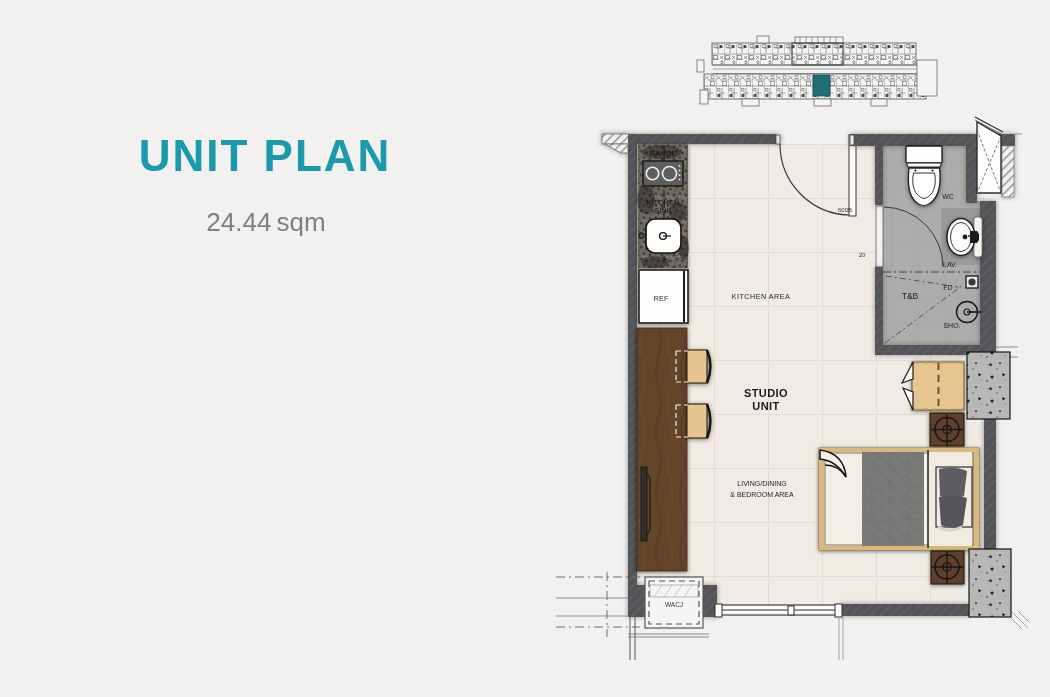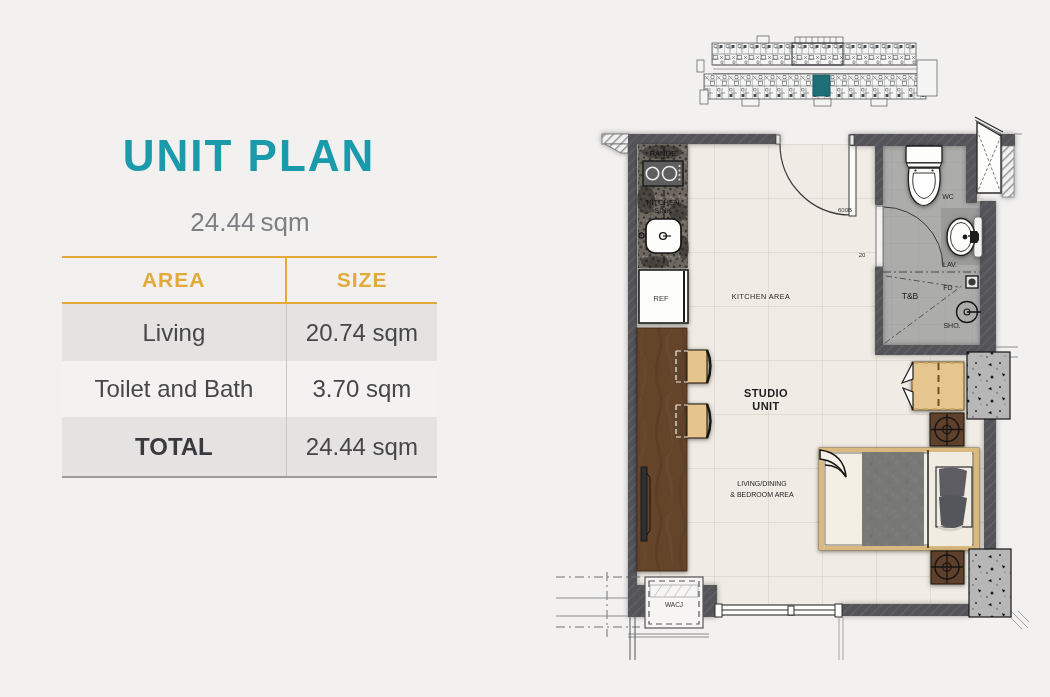--- a/index.html
+++ b/index.html
@@ -3,53 +3,27 @@
 <meta charset="utf-8">
 <style>
   html,body{margin:0;padding:0;}
   body{width:1050px;height:697px;background:#f2f1ef;font-family:"Liberation Sans",sans-serif;overflow:hidden;position:relative;}
   .abs{position:absolute;}
   svg text{opacity:0.99;}
 </style>
 </head>
 <body>
 
-<div class="abs" style="left:0;top:0;width:500px;height:527px;">
+<div class="abs" style="left:16px;top:0;width:500px;height:527px;">
 
   <div class="abs" style="left:0;top:131px;width:498px;text-align:center;color:#1b9aab;font-size:44px;font-weight:bold;letter-spacing:2px;">UNIT PLAN</div>
 
 
   <div class="abs" style="left:0;top:207px;width:500px;text-align:center;color:#7e7f83;font-size:26px;">24.44 sqm</div>
 
-  <div class="abs" style="left:62px;top:256px;width:375px;">
-    <table style="border-collapse:collapse;width:375px;font-family:'Liberation Sans',sans-serif;">
-
-      <tbody>
-          <tr style="height:46px;">
-        <td style="width:225px;border-top:2px solid #e2a93b;border-bottom:2px solid #e2a93b;border-right:2px solid #e2a93b;text-align:center;color:#e2a93b;font-weight:bold;font-size:21px;letter-spacing:1px;">AREA</td>
-        <td style="width:150px;border-top:2px solid #e2a93b;border-bottom:2px solid #e2a93b;text-align:center;color:#e2a93b;font-weight:bold;font-size:21px;letter-spacing:1px;">SIZE</td>
-      </tr>
-
-      <tr style="height:58px;background:#e4e3e2;">
-        <td style="border-right:1px solid #c6c6c6;text-align:center;color:#46464a;font-size:24px;">Living</td>
-        <td style="text-align:center;color:#46464a;font-size:24px;">20.74 sqm</td>
-      </tr>
-
-      <tr style="height:56px;background:#f3f2f0;">
-        <td style="border-right:1px solid #c6c6c6;text-align:center;color:#46464a;font-size:24px;">Toilet and Bath</td>
-        <td style="text-align:center;color:#46464a;font-size:24px;">3.70 sqm</td>
-      </tr>
-
-      <tr style="height:60px;background:#e4e3e2;border-bottom:2px solid #9b9b9b;">
-        <td style="border-right:1px solid #c6c6c6;text-align:center;color:#3a3a3e;font-size:24px;font-weight:bold;">TOTAL</td>
-        <td style="text-align:center;color:#46464a;font-size:24px;">24.44 sqm</td>
-      </tr>
-    </tbody>
-      </table>
-  </div>
 </div>
 
 <svg class="abs" style="left:0;top:0;" width="1050" height="697" viewBox="0 0 1050 697">
 <defs>
 
   <pattern id="kp1" width="12" height="22" patternUnits="userSpaceOnUse" patternTransform="translate(712,43)">
     <g stroke="#55565a" stroke-width="0.55" fill="none">
       <path d="M0 0 V22 M6 0 V10 M0 11 H12 M3 5 H9 M0 16 H7"></path>
       <rect x="1.5" y="12.5" width="4" height="4"></rect>
       <path d="M8 13 l3 3 M8 16 l3 -3"></path>

